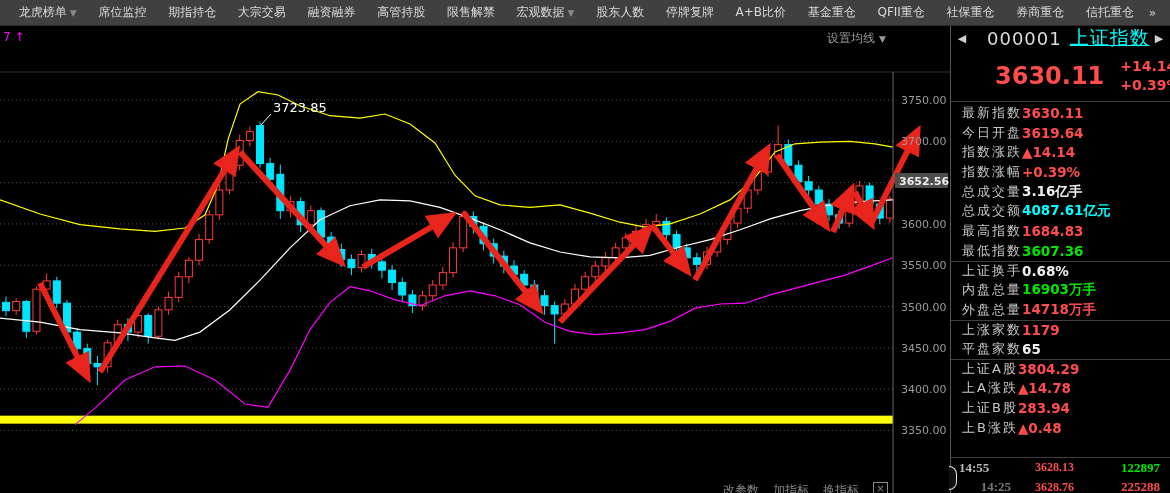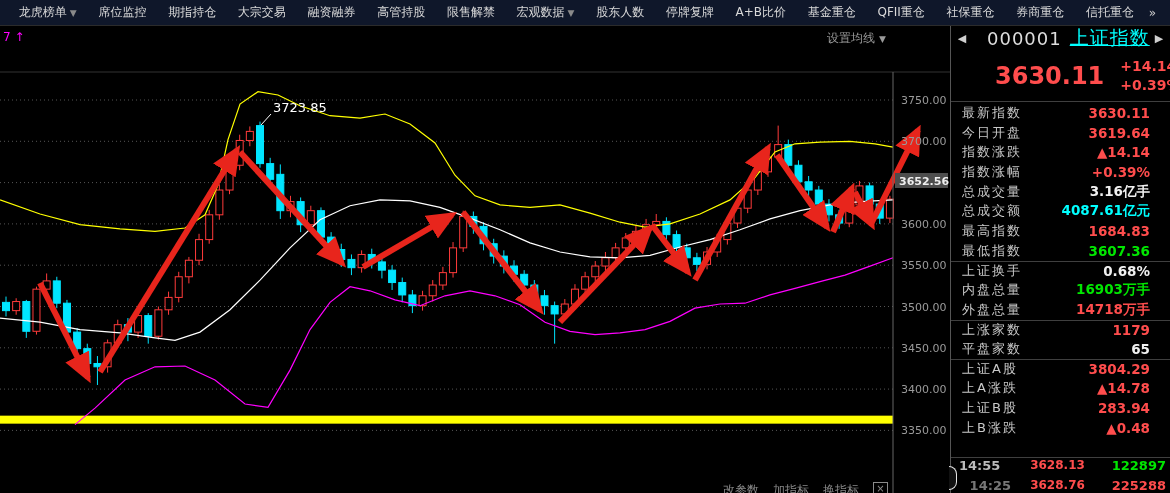--- a/index.html
+++ b/index.html
@@ -2,21 +2,21 @@
 <html><head>
 <meta charset="utf-8">
 <style>
   * { margin:0; padding:0; box-sizing:border-box; }
   html,body { width:1170px; height:493px; overflow:hidden; background:#000;
               font-family:"DejaVu Sans","Liberation Sans",sans-serif; }
   #app { position:relative; width:1170px; height:493px; background:#000; }
 
   
   .menubar { position:absolute; left:0; top:0; width:1170px; height:26px;
-             background:#0f172a; border-bottom:1px solid #2b2b2b;
+             background:#404040; border-bottom:1px solid #2b2b2b;
              display:flex; align-items:center; padding:0 10px 0 8px; }
   .menu-item { color:#d9d9d9; font-size:12px; white-space:nowrap; cursor:default;
                flex:1 1 auto; text-align:center; }
   .menu-item .caret { color:#8a8a8a; font-size:9px; margin-left:3px; }
   .menu-more { color:#cccccc; font-size:12px; padding:0 4px; }
 
   
   .toolbar { position:absolute; left:593px; top:28px; height:21px;
              display:flex; align-items:center; }
   .tb-btn { color:#dddddd; font-size:12px; padding:2px 9px; border-right:1px solid #3a3a3a;
@@ -47,29 +47,29 @@
   .q-nav { color:#cfcfcf; font-size:11px; width:14px; text-align:center; }
   .q-code { color:#dddddd; font-size:18px; margin-left:18px; letter-spacing:1px; }
   .q-name { color:#00ffff; font-size:19px; font-weight:normal; margin-left:8px;
             letter-spacing:1px; text-decoration:underline; flex:1; }
   .q-price-block { position:absolute; left:0; top:24px; width:100%; height:52px;
                    border-bottom:1px solid #3f3f3f; display:flex; align-items:center; }
   .q-price { color:#ff4d4d; font-size:24px; font-weight:bold; margin-left:44px; }
   .q-chg { margin-left:16px; display:flex; flex-direction:column; gap:3px; }
   .q-chg span { color:#ff4d4d; font-size:14px; font-weight:bold; }
   .q-rows { position:absolute; left:0; top:77px; width:100%; }
-  .q-row { height:19.7px; display:flex; align-items:center; justify-content:space-between;
-           padding:0 20px 0 11px; }
+  .q-row { height:19.7px; display:flex; align-items:center; justify-content:flex-start;
+           padding:0 6px 0 11px; }
   .q-row.sep { border-top:1px solid #3f3f3f; }
   .q-label { color:#c8c8c8; font-size:13px; letter-spacing:2px; white-space:nowrap; }
   .q-value { font-size:13.5px; font-weight:bold; white-space:nowrap; }
   .c-red   { color:#ff4d4d; } .c-green { color:#00e600; }
   .c-white { color:#f0f0f0; } .c-cyan  { color:#00ffff; }
   .q-ticks { position:absolute; left:0; top:431px; width:100%; border-top:1px solid #3f3f3f; }
-  .tick-row { height:19.5px; display:flex; padding:0 4px 0 8px; }
+  .tick-row { height:19.5px; display:flex; align-items:center; padding:0 10px 0 8px;font-family:Liberation Serif, serif; }
   .tick-time { width:52px; font-size:13px; font-weight:bold; color:#bbbbbb; }
   .tick-row:nth-child(2) .tick-time { color:#777; text-align:right; }
   .tick-price { flex:1; text-align:center; font-size:12px; font-weight:bold; }
   .tick-vol { width:62px; text-align:right; font-size:13px; font-weight:bold; }
   .panel-handle { position:absolute; left:-2px; top:440px; width:8px; height:24px;
                   border:1px solid #e5e5e5; border-left:none; background:#111;
                   border-radius:0 12px 12px 0; }
   svg text { font-family:"DejaVu Sans","Liberation Sans",sans-serif; }
 </style>
 </head>

